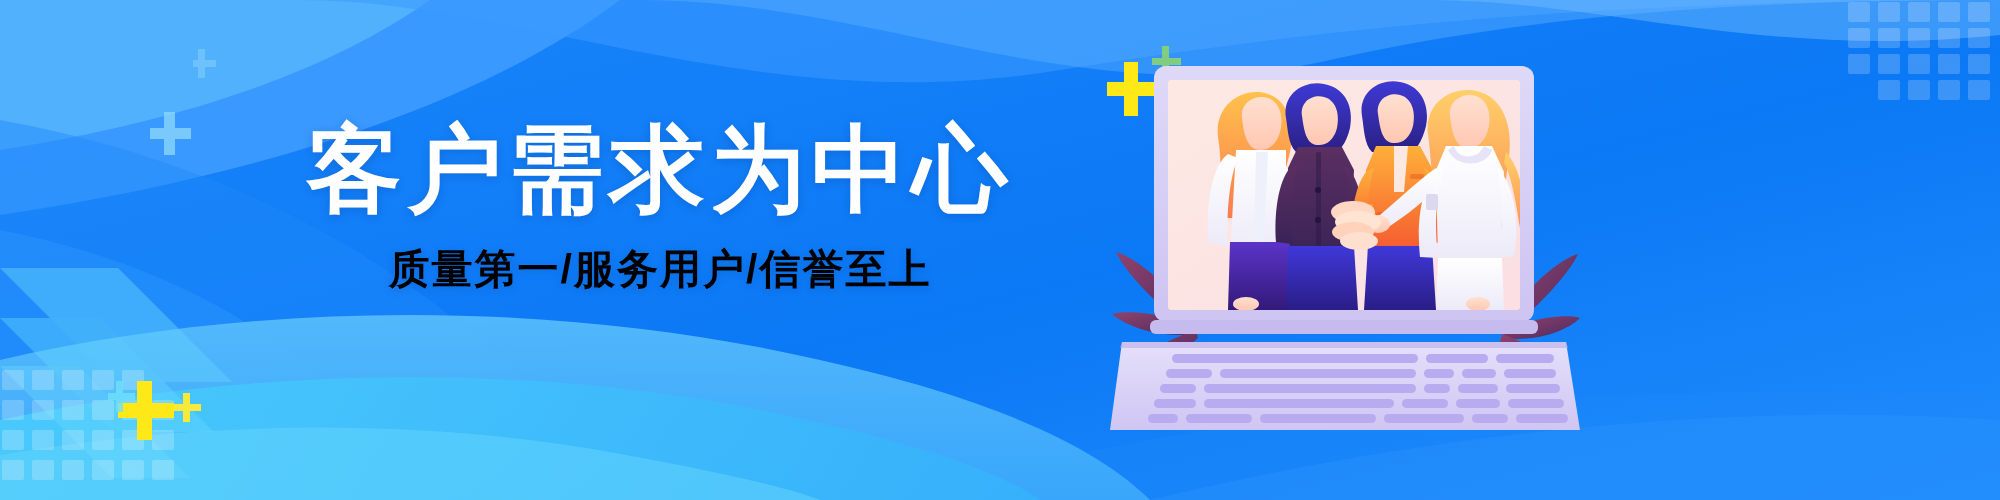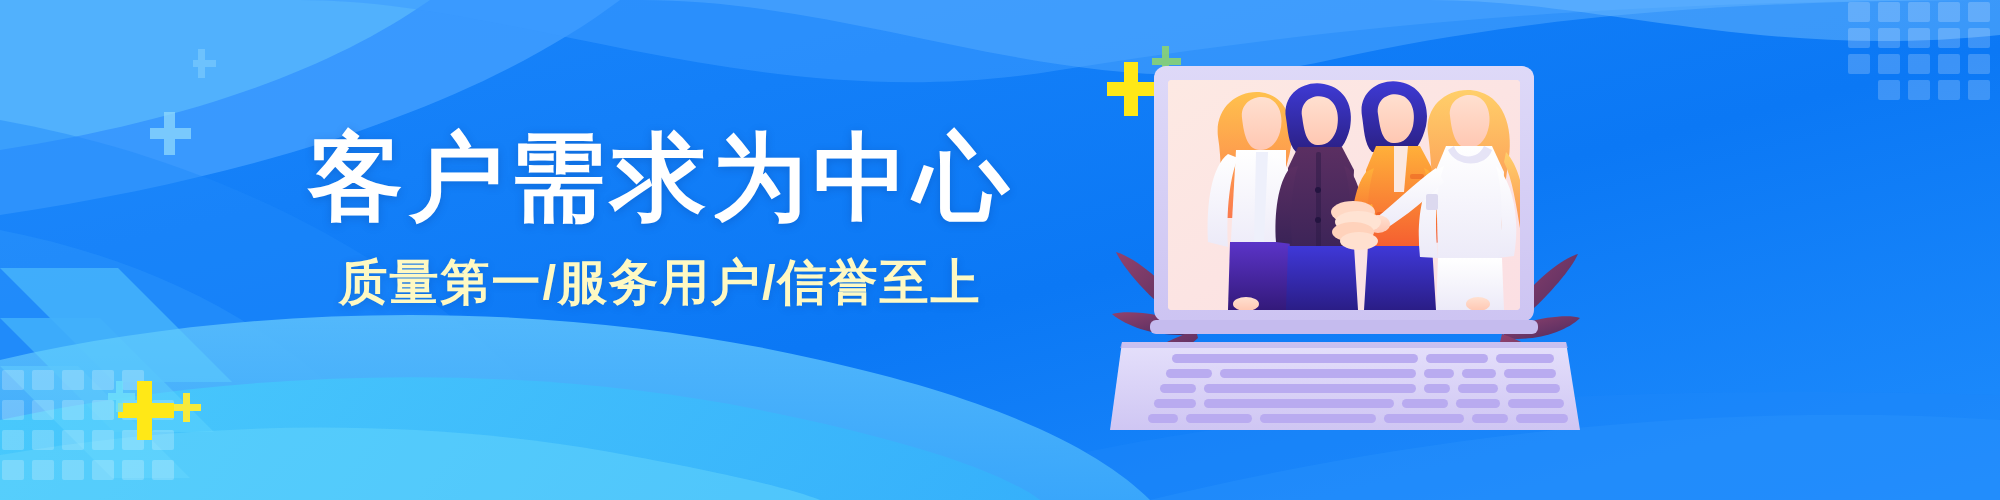--- a/index.html
+++ b/index.html
@@ -12,25 +12,25 @@
   .layer{position:absolute;inset:0;width:100%;height:100%;}
   svg{display:block;}
 
   
   .text-block{
     position:absolute;left:300px;top:120px;width:720px;
     z-index:40;text-align:center;
   }
   .headline{
     font-size:95px;font-weight:bold;color:#ffffff;letter-spacing:6px;
-    line-height:1.05;margin:8px;white-space:nowrap;
+    line-height:1.05;margin:0;white-space:nowrap;
     text-shadow:0 2px 10px rgba(0,40,120,.22);
   }
   .subhead{
-    margin:22px 0 0 0;font-size:49px;font-weight:bold;color:#fef9c3;
+    margin:22px 0 0 0;font-size:41px;font-weight:bold;color:#000000;
     letter-spacing:2px;white-space:nowrap;
     text-shadow:0 2px 8px rgba(0,40,120,.18);
   }
 
   
   .illustration{position:absolute;left:1110px;top:42px;width:470px;height:430px;z-index:35;}
 </style>
 </head>
 <body>
 

